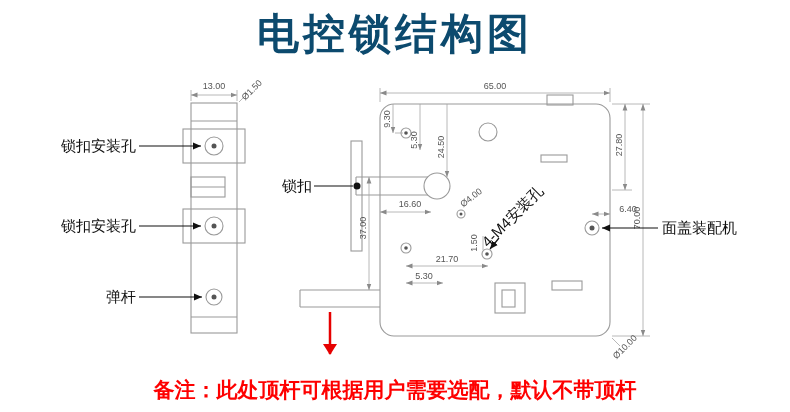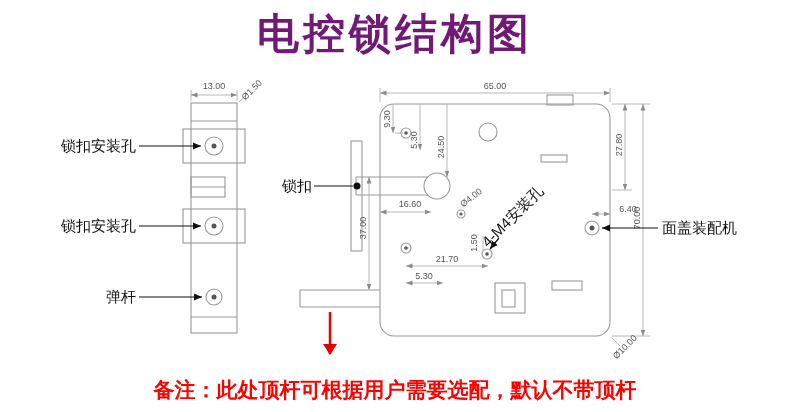--- a/index.html
+++ b/index.html
@@ -2,21 +2,21 @@
 <html><head>
 <meta charset="utf-8">
 <style>
   html,body { margin:0; padding:0; background:#fff; }
   #stage {
     position:relative; width:790px; height:412px; background:#fff;
     font-family:"Liberation Sans", sans-serif; overflow:hidden;
   }
   #title {
     position:absolute; top:6px; left:0; width:100%;
-    text-align:center; font-size:42px; font-weight:900; color:#701a75;
+    text-align:center; font-size:42px; font-weight:900; color:#0c4a6e;
     letter-spacing:4px;
   }
   #note {
     position:absolute; bottom:8px; left:0; width:100%;
     text-align:center; font-size:21px; font-weight:700; color:#fe0000;
   }
   svg { position:absolute; top:0; left:0; }
   .outline { fill:none; stroke:#9a9a9a; stroke-width:1.1; }
   .thin    { fill:none; stroke:#a6a6a6; stroke-width:0.8; }
   .dimtext { font:9px "Liberation Sans", sans-serif; fill:#555; text-anchor:middle; }

